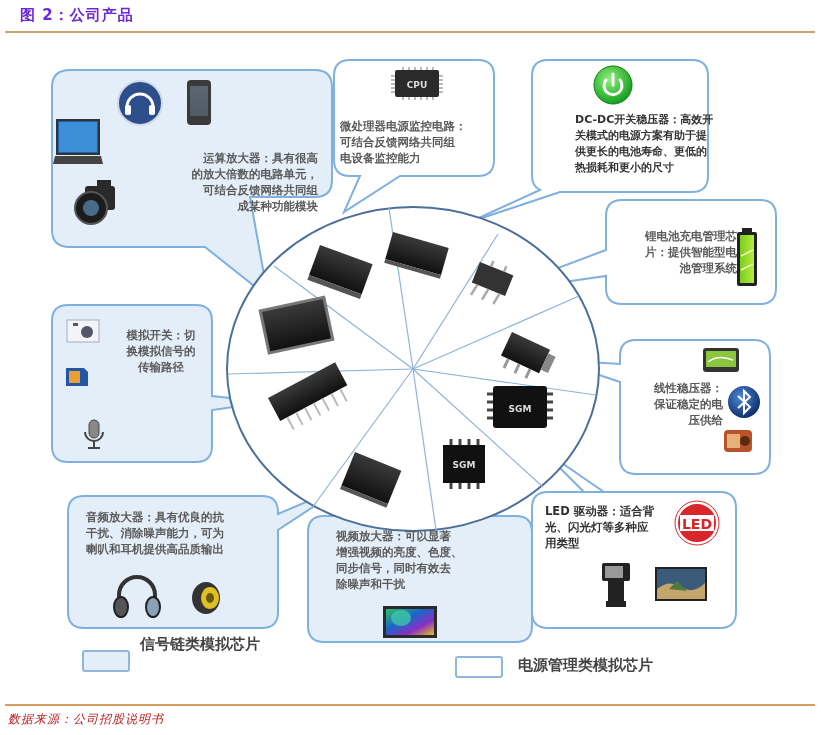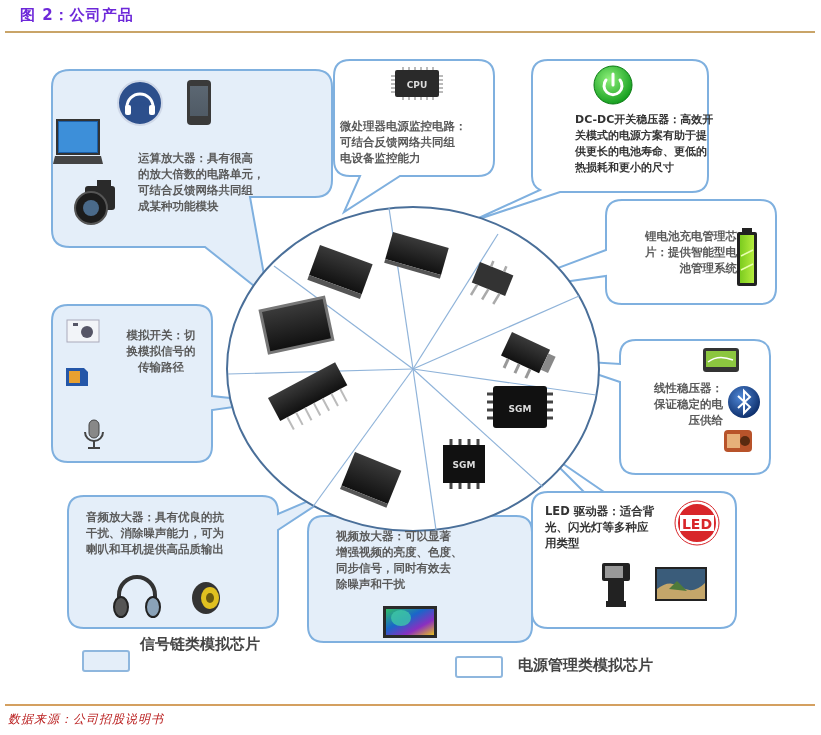--- a/index.html
+++ b/index.html
@@ -302,21 +302,21 @@
       <line x1="8" y1="38" x2="8" y2="44"></line>
         <line x1="17" y1="38" x2="17" y2="44"></line>
         <line x1="26" y1="38" x2="26" y2="44"></line>
         <line x1="35" y1="38" x2="35" y2="44"></line>
     </g>
     <rect x="0" y="0" width="42" height="38" fill="#111"></rect>
     <text x="21" y="23" text-anchor="middle" class="chip-label">SGM</text>
   </g>
 </svg>
 
-<div class="callout-text" style="left:138px; top:150px; width:180px;">
+<div class="callout-text" style="left:138px; top:150px; width:180px;text-align:right;">
   <div>运算放大器：具有很高</div>
   <div>的放大倍数的电路单元，</div>
   <div>可结合反馈网络共同组</div>
   <div>成某种功能模块</div>
 </div>
 <div class="callout-text" style="left:340px; top:118px; width:160px;">
   <div>微处理器电源监控电路：</div>
   <div>可结合反馈网络共同组</div>
   <div>电设备监控能力</div>
 </div>

